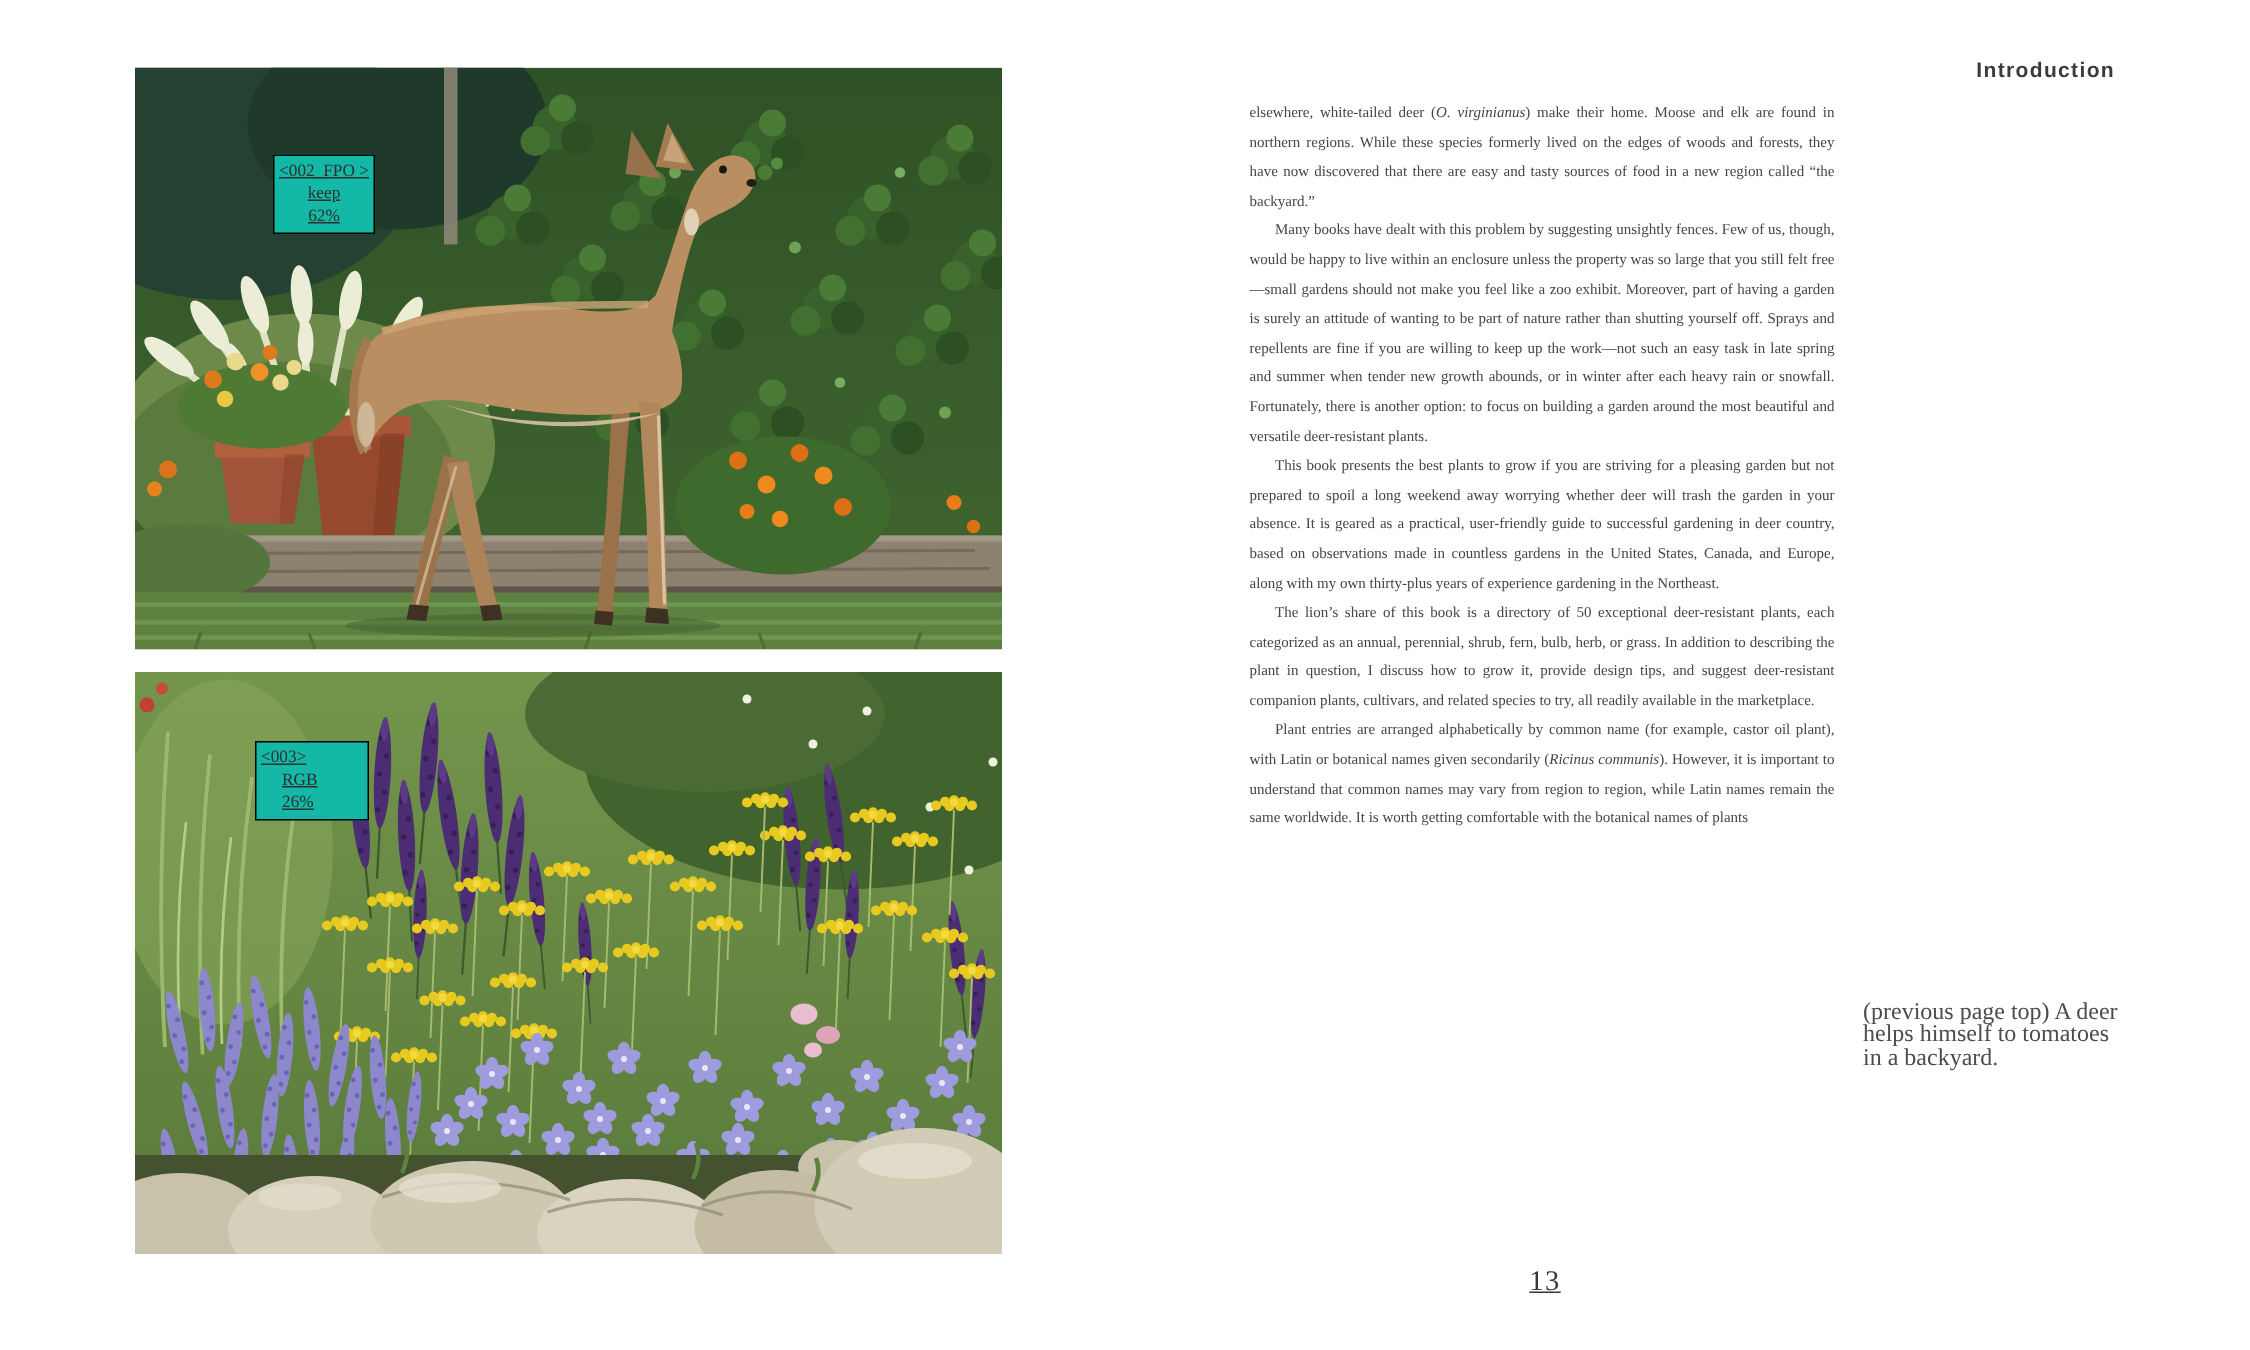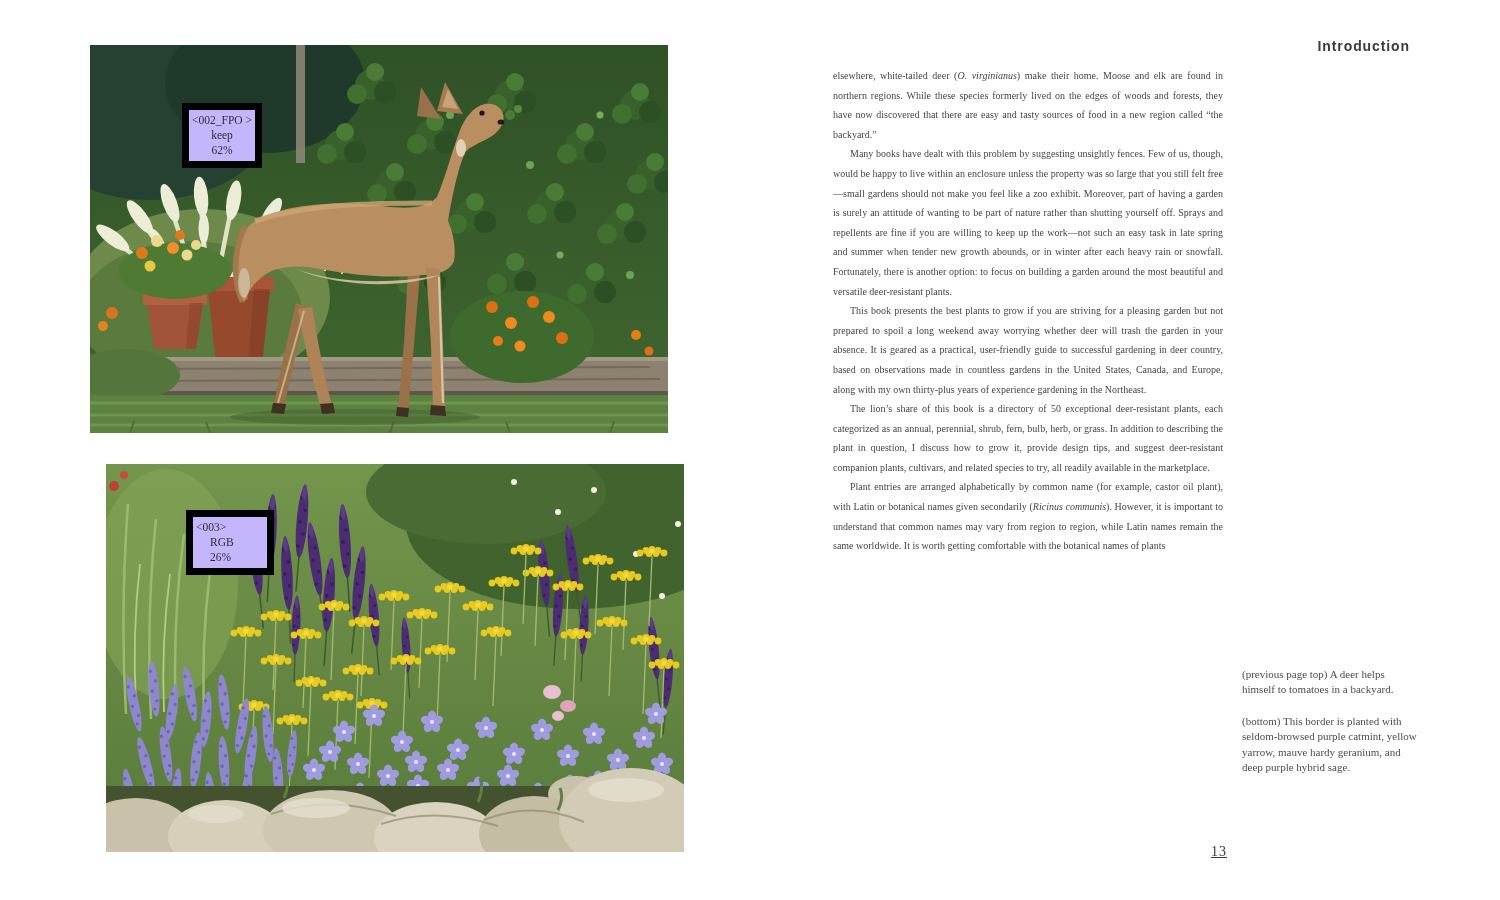--- a/index.html
+++ b/index.html
@@ -10,39 +10,39 @@
   .running-head{
     position:absolute;top:38px;right:90px;
     font-family:"Liberation Sans","DejaVu Sans",sans-serif;
     font-size:14px;font-weight:600;letter-spacing:.9px;color:#3b3b3b;
   }
   .fig{position:absolute;left:90px;width:578px;height:388px;overflow:hidden;}
   .fig1{top:45px;}
   .fig2{top:448px;}
   .fig svg{display:block;width:578px;height:388px;}
   .fpo-label{
-    position:absolute;background:#c4b5fd;border:7px solid #000000;
-    font-size:11.5px;line-height:15px;color:#2f2f2f;padding:3px 2px;
+    position:absolute;background:#14b8a6;border:1px solid #000000;
+    font-size:11.5px;line-height:15px;color:#2f2f2f;padding:3px 2px;text-decoration:underline;
   }
   .fpo1{left:92px;top:58px;width:62px;text-align:center;}
   .fpo2{left:80px;top:46px;width:70px;text-align:left;}
   .fpo2 .fpo-line{padding-left:15px;}
   .fpo2 .fpo-line:first-child{padding-left:1px;}
   .textcol{
     position:absolute;left:833px;top:66px;width:390px;
     font-size:10px;line-height:19.6px;color:#454545;text-align:justify;
   }
   .textcol p{margin:0;}
   .textcol p.indent{text-indent:17px;}
   .captions{position:absolute;left:1242px;top:667px;width:176px;
-    font-size:11px;line-height:15.4px;color:#4c4c4c;}
+    font-size:16px;line-height:15.4px;color:#4c4c4c;}
   .captions p{margin:0 0 16px 0;}
   .pagenum{
-    position:absolute;left:833px;top:844px;width:394px;text-align:right;
-    font-size:14px;letter-spacing:1px;color:#383838;text-decoration:underline;
+    position:absolute;left:833px;top:844px;width:394px;text-align:center;
+    font-size:19px;letter-spacing:1px;color:#383838;text-decoration:underline;
   }
 </style>
 </head>
 <body>
 
 <div class="spread">
 
   <div class="running-head">Introduction</div>
 
   <figure class="fig fig1" style="margin:0;">
@@ -187,21 +187,21 @@
           <circle cx="428" cy="64" r="4" fill="#558a3f"></circle>
       </g>
     </svg>
     <div class="fpo-label fpo1">
         <div class="fpo-line">&lt;002_FPO &gt;</div>
         <div class="fpo-line">keep</div>
         <div class="fpo-line">62%</div>
       </div>
   </figure>
 
-  <figure class="fig fig2" style="margin:16px;">
+  <figure class="fig fig2" style="margin:0;">
     <svg viewBox="0 0 578 388">
       <defs>
         <linearGradient id="g2" x1="0" y1="0" x2="0" y2="1">
           <stop offset="0" stop-color="#74954c"></stop>
             <stop offset="1" stop-color="#587a3a"></stop>
         </linearGradient>
         <g id="yar">
           <path d="M0 4 C-1 30 -2 52 -3 74" stroke="#a6ba70" stroke-width="1.3" fill="none"></path>
           <g fill="#e8c91f">
             <circle cx="-12" cy="1" r="3.4"></circle>
@@ -404,18 +404,17 @@
   <div class="textcol">
       <p class="para"><span>elsewhere, white-tailed deer (</span><i>O. virginianus</i><span>) make their home. Moose and elk are found in northern regions. While these species formerly lived on the edges of woods and forests, they have now discovered that there are easy and tasty sources of food in a new region called “the backyard.”</span></p>
       <p class="para indent"><span>Many books have dealt with this problem by suggesting unsightly fences. Few of us, though, would be happy to live within an enclosure unless the property was so large that you still felt free—small gardens should not make you feel like a zoo exhibit. Moreover, part of having a garden is surely an attitude of wanting to be part of nature rather than shutting yourself off. Sprays and repellents are fine if you are willing to keep up the work—not such an easy task in late spring and summer when tender new growth abounds, or in winter after each heavy rain or snowfall. Fortunately, there is another option: to focus on building a garden around the most beautiful and versatile deer-resistant plants.</span></p>
       <p class="para indent"><span>This book presents the best plants to grow if you are striving for a pleasing garden but not prepared to spoil a long weekend away worrying whether deer will trash the garden in your absence. It is geared as a practical, user-friendly guide to successful gardening in deer country, based on observations made in countless gardens in the United States, Canada, and Europe, along with my own thirty-plus years of experience gardening in the Northeast.</span></p>
       <p class="para indent"><span>The lion’s share of this book is a directory of 50 exceptional deer-resistant plants, each categorized as an annual, perennial, shrub, fern, bulb, herb, or grass. In addition to describing the plant in question, I discuss how to grow it, provide design tips, and suggest deer-resistant companion plants, cultivars, and related species to try, all readily available in the marketplace.</span></p>
       <p class="para indent"><span>Plant entries are arranged alphabetically by common name (for example, castor oil plant), with Latin or botanical names given secondarily (</span><i>Ricinus communis</i><span>). However, it is important to understand that common names may vary from region to region, while Latin names remain the same worldwide. It is worth getting comfortable with the botanical names of plants</span></p>
     </div>
 
   <div class="captions">
     <p class="caption">(previous page top) A deer helps himself to tomatoes in a backyard.</p>
-    <p class="caption">(bottom) This border is planted with seldom-browsed purple catmint, yellow yarrow, mauve hardy geranium, and deep purple hybrid sage.</p>
   </div>
 
   <div class="pagenum">13</div>
 
 </div>
 
 </body></html>

